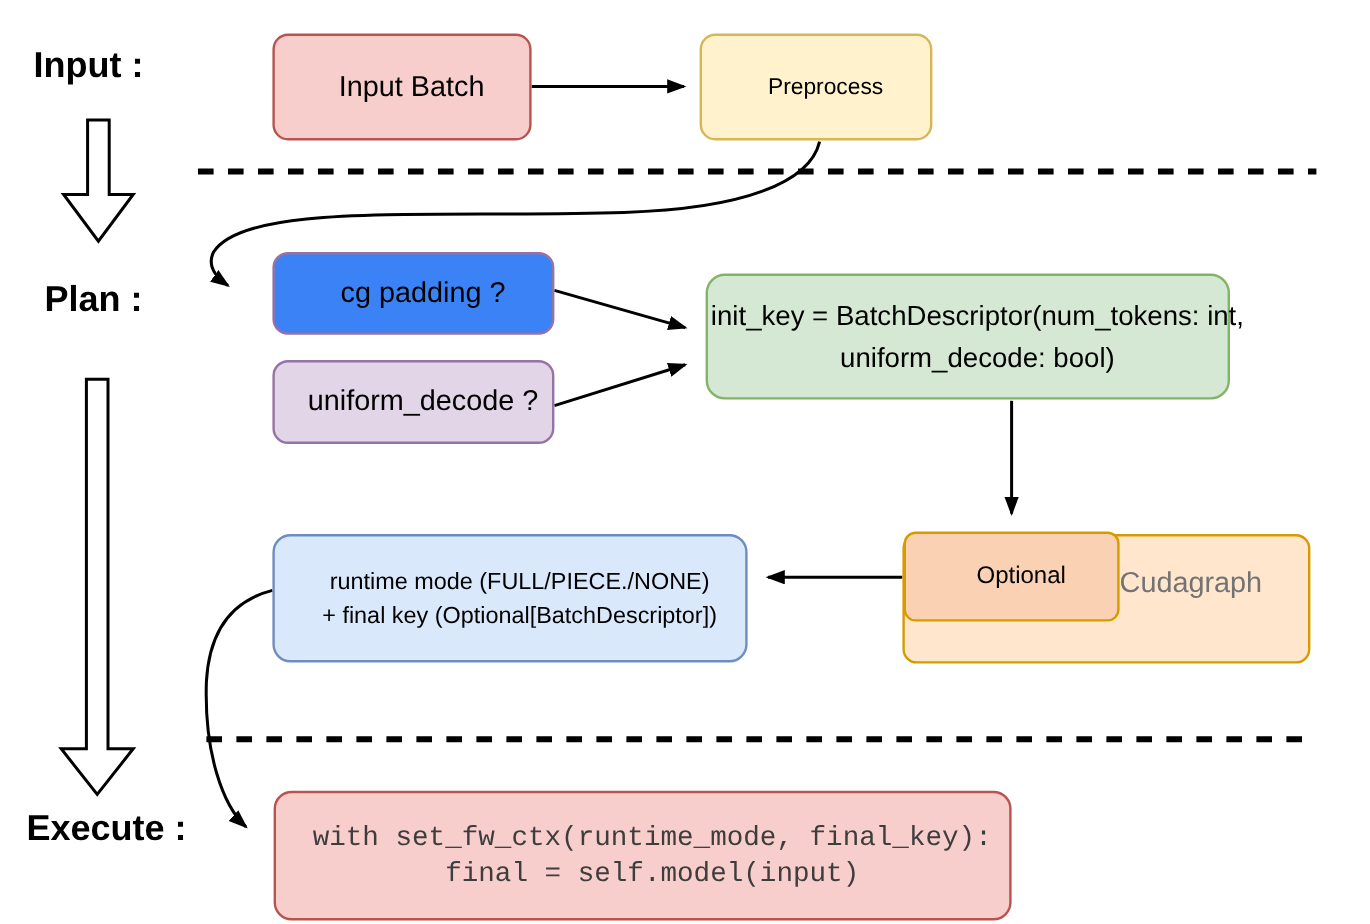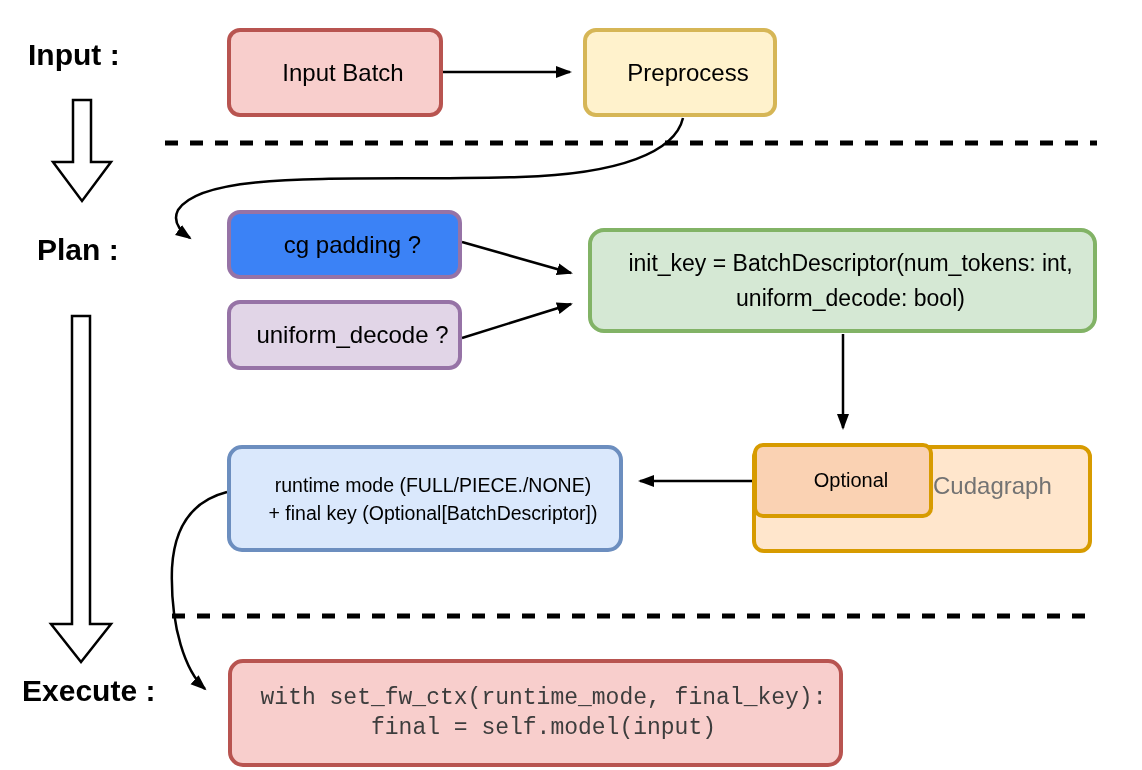--- a/index.html
+++ b/index.html
@@ -4,34 +4,34 @@
 <style>
   html,body{margin:0;padding:0;}
   body{
     width:1142px;height:770px;position:relative;background:#ffffff;
     font-family:"Liberation Sans",sans-serif;overflow:hidden;
   }
   .stage{position:absolute;inset:0;width:1142px;height:770px;}
   svg.overlay{position:absolute;left:0;top:0;z-index:1;}
   .node{
     position:absolute;z-index:2;box-sizing:border-box;
-    border:4px solid #3b82f6;border-radius:13px;
+    border:2px solid #3b82f6;border-radius:13px;
     display:flex;flex-direction:column;align-items:center;justify-content:center;
     text-align:center;color:#000;line-height:1.32;padding-left:16px;
   }
   .section-label{
     position:absolute;z-index:2;font-weight:bold;font-size:30px;color:#000;
     white-space:nowrap;
   }
   .node .ln{white-space:pre;}
   #input-batch{left:227px;top:28px;width:216px;height:89px;font-size:24px;}
-  #preprocess{left:583px;top:28px;width:194px;height:89px;font-size:24px;}
+  #preprocess{left:583px;top:28px;width:194px;height:89px;font-size:19px;}
   #cg-padding{left:227px;top:210px;width:235px;height:69px;font-size:24px;}
   #uniform-decode{left:227px;top:300px;width:235px;height:70px;font-size:24px;}
-  #init-key{left:588px;top:228px;width:509px;height:105px;font-size:23px;line-height:35px;border-radius:16px;text-align:right;}
+  #init-key{left:588px;top:228px;width:437px;height:105px;font-size:23px;line-height:35px;border-radius:16px;text-align:right;}
   #runtime-mode{left:227px;top:445px;width:396px;height:107px;font-size:19.5px;line-height:28px;border-radius:15px;}
   #cudagraph{left:752px;top:445px;width:340px;height:108px;border-radius:12px;}
   #cudagraph-text{
     position:absolute;z-index:3;left:933px;top:471px;width:160px;
     font-size:24px;line-height:30px;color:#737373;
   }
   #dispatch{left:753px;top:443px;width:180px;height:75px;font-size:20px;border-radius:10px;}
   #execute-code{
     left:228px;top:659px;width:615px;height:108px;border-radius:15px;
     font-family:"Liberation Mono",monospace;font-size:23px;line-height:30px;

